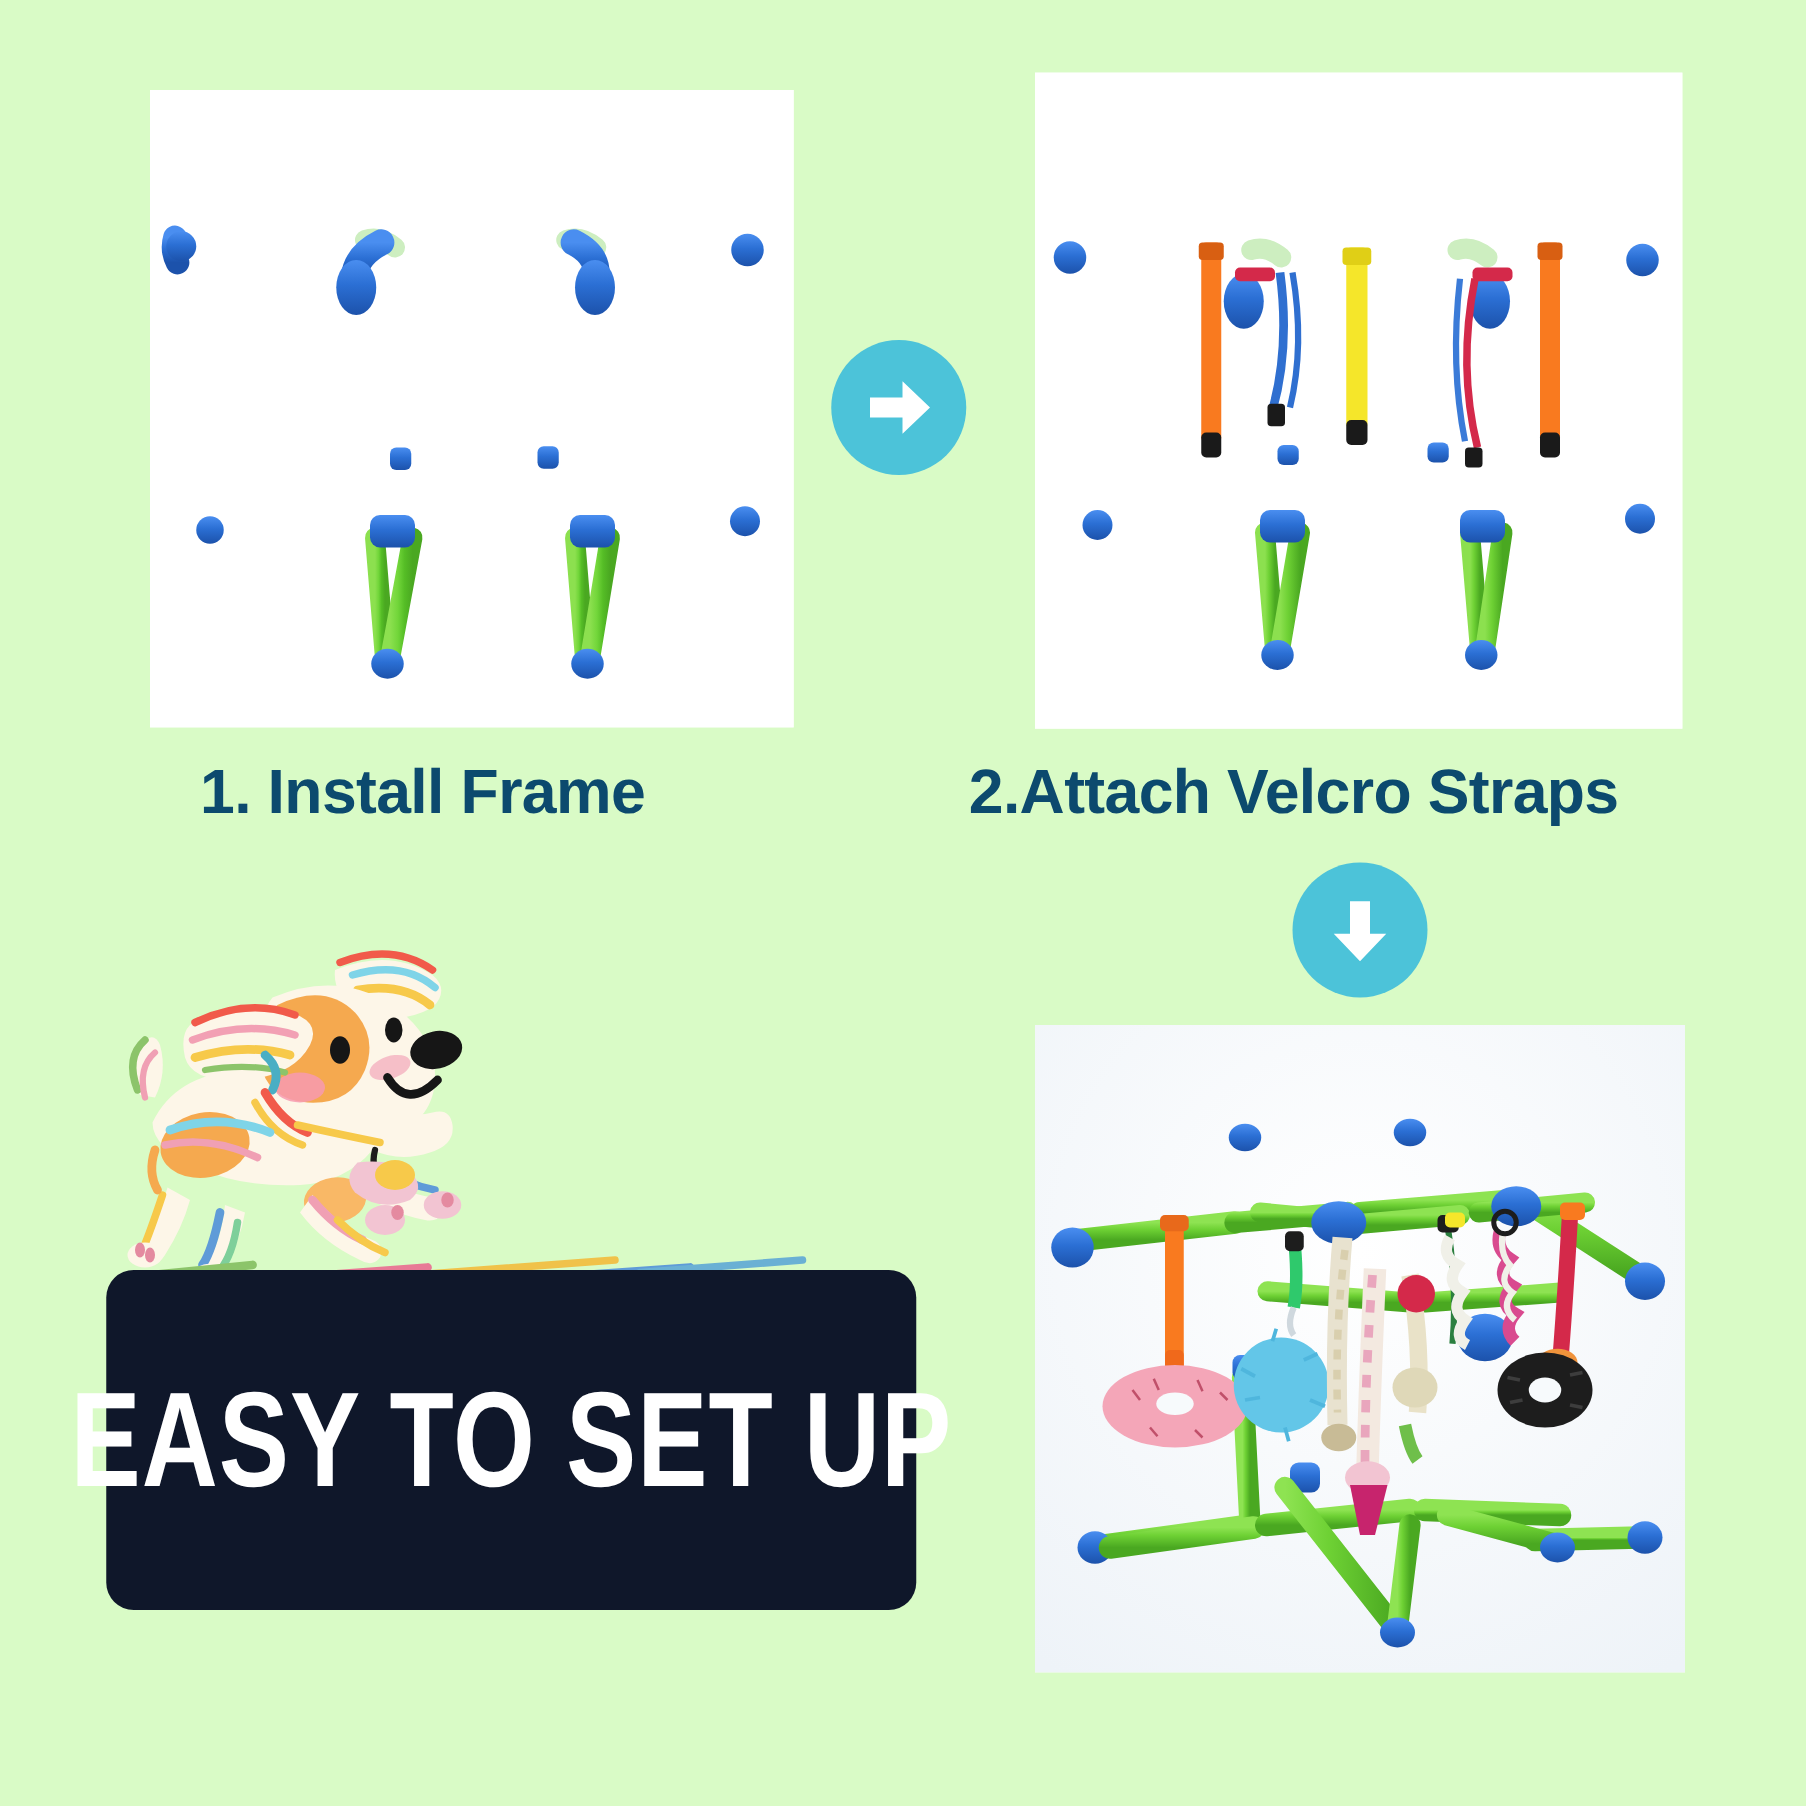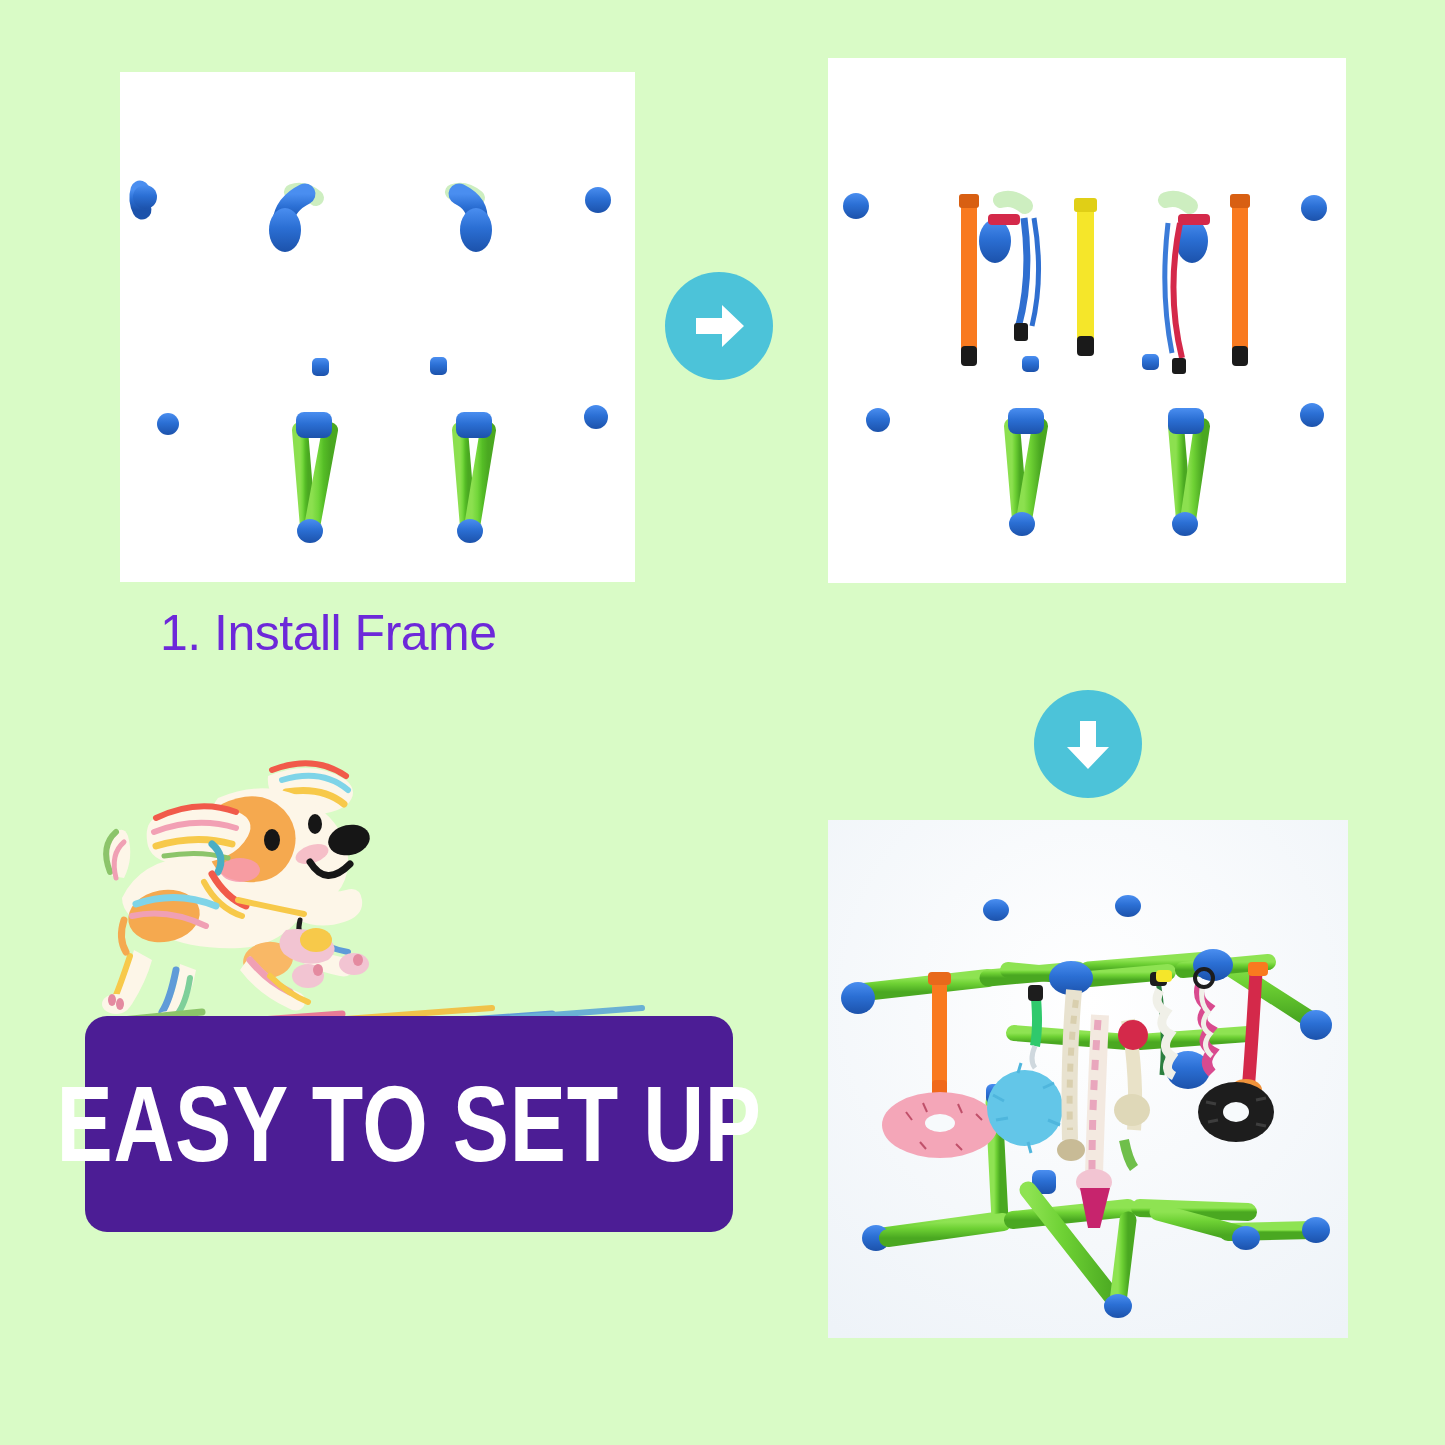--- a/index.html
+++ b/index.html
@@ -27,22 +27,22 @@
   }
   .photo.bluish { background: #f7fafc; }
   .photo-inner {
     position: absolute;
     inset: 0;
   }
 
   
   .caption {
     position: absolute;
-    font-weight: normal;
-    color: #6d28d9;
+    font-weight: bold;
+    color: #0c4a6e;
     white-space: nowrap;
     letter-spacing: -0.5px;
   }
 
   
   .arrow-badge {
     position: absolute;
     border-radius: 50%;
     display: flex;
     align-items: center;
@@ -393,20 +393,21 @@
           <line x1="380" y1="302" x2="390" y2="300"></line>
           <line x1="428" y1="280" x2="438" y2="278"></line>
           <line x1="428" y1="304" x2="438" y2="306"></line>
         </g>
       </g>
     </svg>
   </div>
 
   <div class="caption" style="left:160px; top:604px; font-size:50px;">1. Install Frame</div>
 
+  <div class="caption" style="left:775px; top:604px; font-size:50px;">2.Attach Velcro Straps</div>
 
 
   <div class="arrow-badge" style="left:665px; top:272px; width:108px; height:108px; background:#4cc3d9;">
     <svg width="62" height="62" viewBox="0 0 62 62">
       <path d="M8,23 L34,23 L34,10 L56,31 L34,52 L34,39 L8,39 Z" fill="#ffffff"></path>
     </svg>
   </div>
 
   <div class="arrow-badge" style="left:1034px; top:690px; width:108px; height:108px; background:#4cc3d9;">
     <svg width="62" height="62" viewBox="0 0 62 62">
@@ -490,17 +491,17 @@
   </div>
 
   <svg style="position:absolute; left:82px; top:1000px; width:680px; height:40px;">
     <path d="M20,22 L120,12" stroke="#8cc46a" stroke-width="7" stroke-linecap="round"></path>
     <path d="M100,26 L260,14" stroke="#e87a96" stroke-width="7" stroke-linecap="round"></path>
     <path d="M250,20 L410,8" stroke="#f0c24a" stroke-width="6" stroke-linecap="round"></path>
     <path d="M330,24 L470,14" stroke="#5f9bd8" stroke-width="7" stroke-linecap="round"></path>
     <path d="M430,18 L560,8" stroke="#6ab0d4" stroke-width="6" stroke-linecap="round"></path>
   </svg>
 
-  <div class="banner" style="left:85px; top:1016px; width:648px; height:216px; background:#4c1d95;">
+  <div class="banner" style="left:85px; top:1016px; width:648px; height:272px; background:#0f172a;">
     <span class="banner-text">EASY TO SET UP</span>
   </div>
 
 </div>
 
 </body></html>

